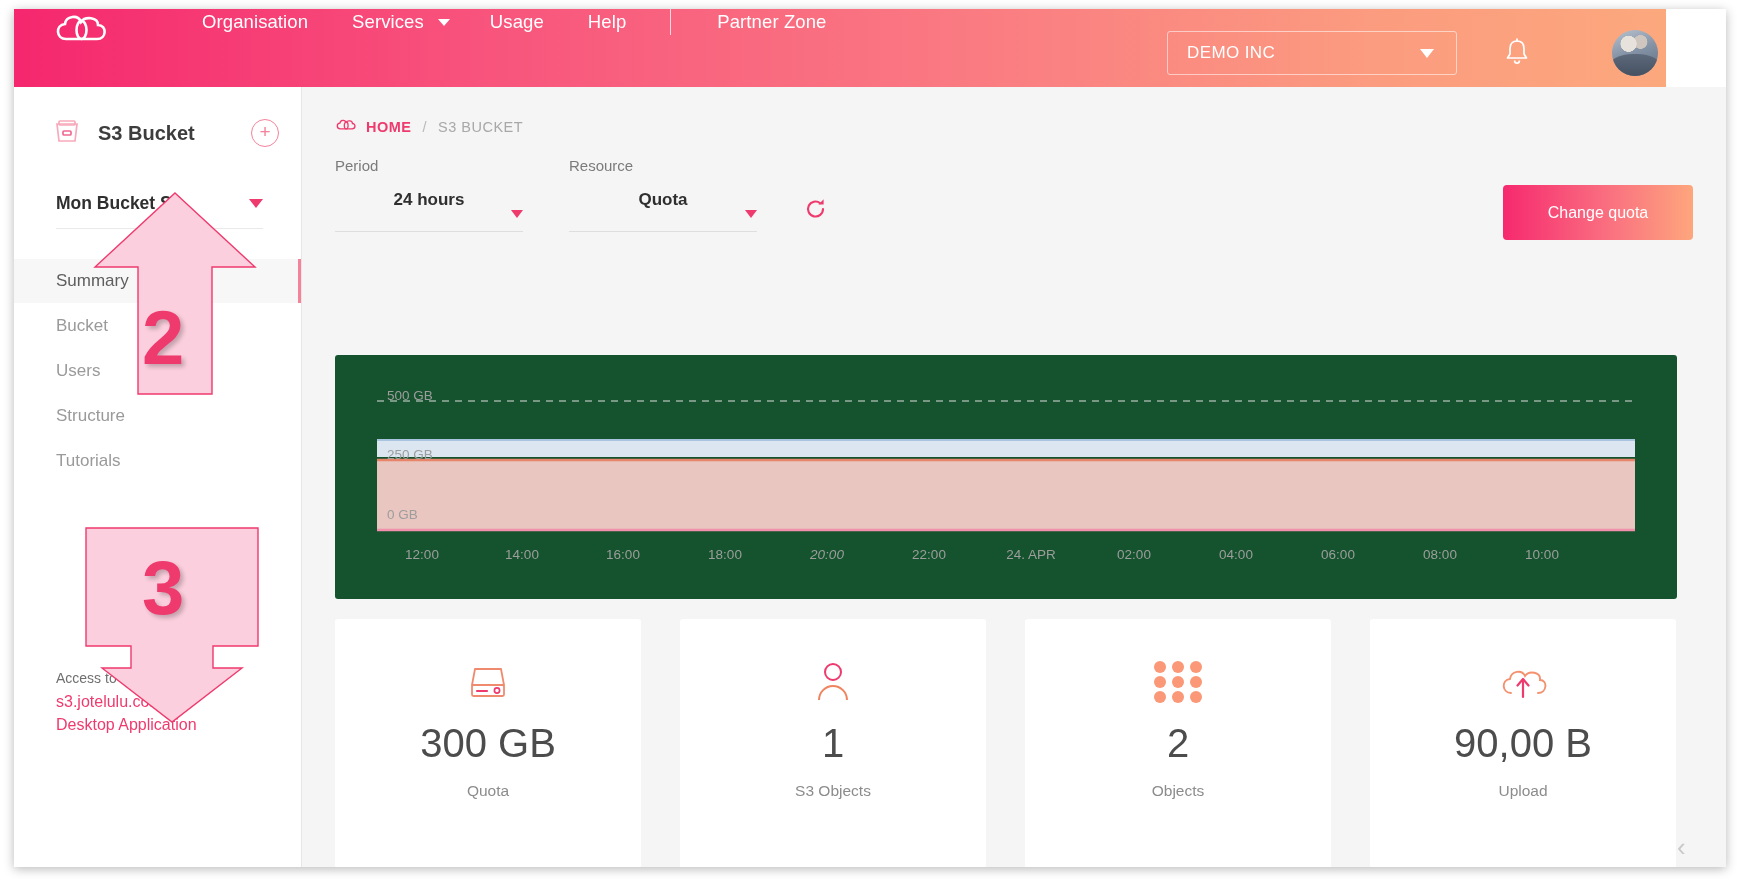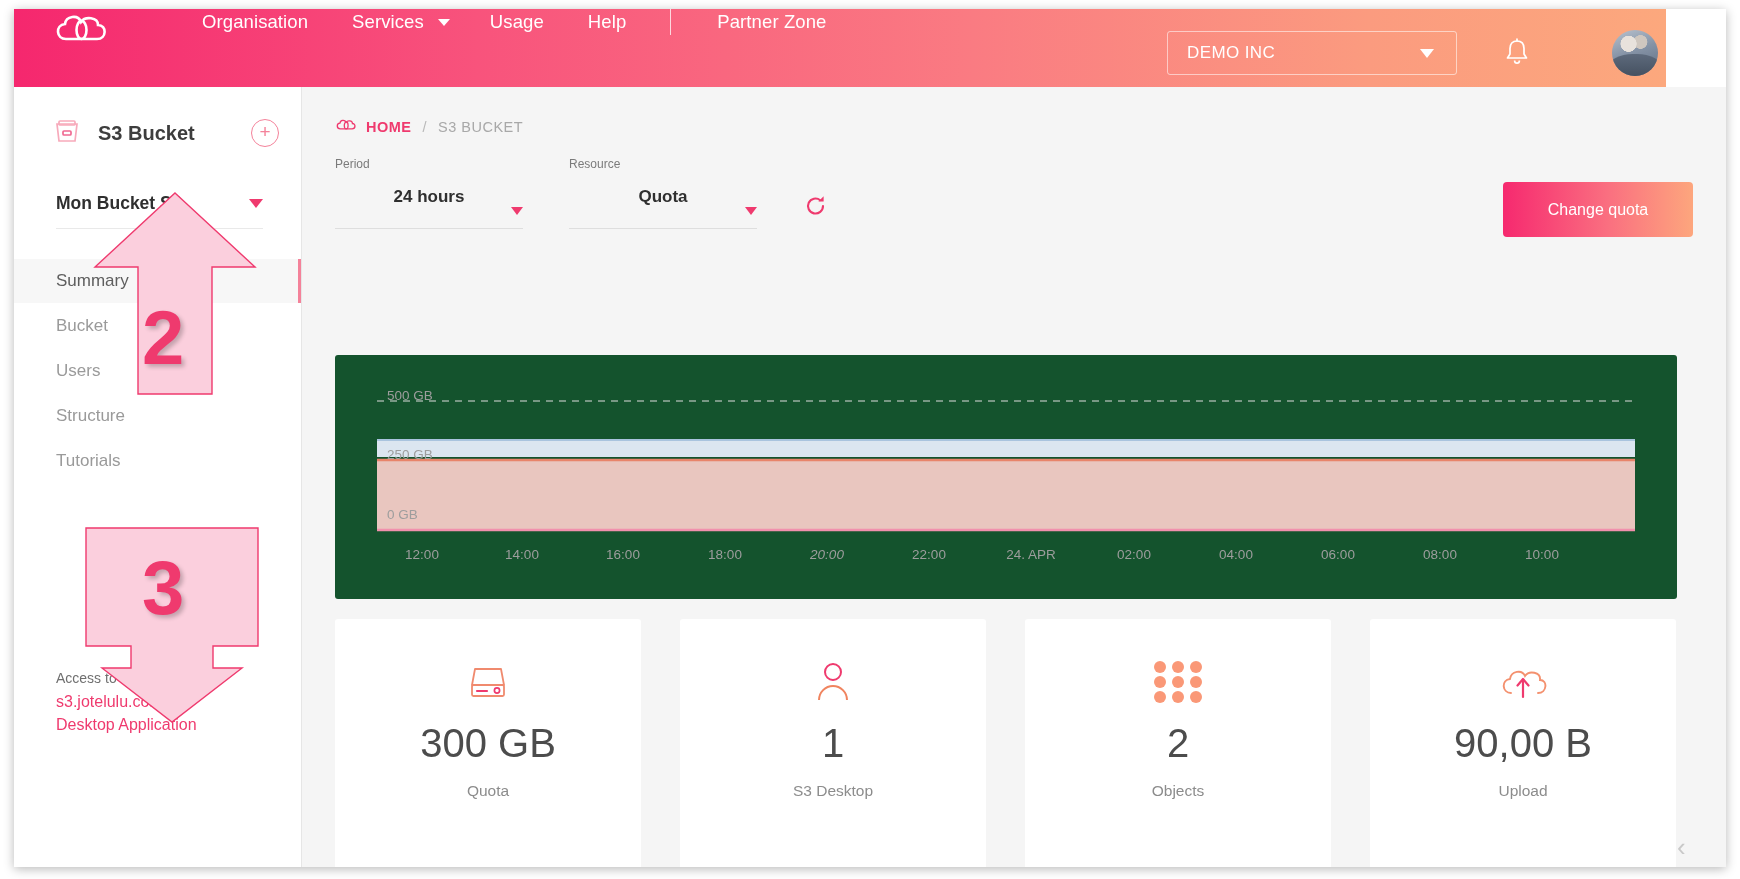--- a/index.html
+++ b/index.html
@@ -108,21 +108,21 @@
     position: absolute; left: 288px; top: 78px;
     width: 1424px; height: 780px; background: #f5f5f5;
   }
   .breadcrumb { display: flex; align-items: center; margin: 31px 0 0 33px; font-size: 14.5px; letter-spacing: .5px; }
   .breadcrumb .bc-home { color: #ef3a6e; font-weight: bold; margin-left: 9px; cursor: pointer; }
   .breadcrumb .bc-sep { color: #b9b9b9; margin: 0 11px; }
   .breadcrumb .bc-cur { color: #a8a8a8; }
 
   .filters { display: flex; align-items: flex-end; margin: 22px 0 0 33px; position: relative; }
   .field { width: 188px; margin-right: 46px; }
-  .field .flabel { font-size: 12px; color: #7b7b7b; margin-bottom: 16px; }
+  .field .flabel { font-size: 15px; color: #7b7b7b; margin-bottom: 16px; }
   .field .fctl {
     display: flex; align-items: center; border-bottom: 1px solid #dedede;
     padding-bottom: 13px; cursor: pointer; flex-direction: column;
   }
   .field .fval { font-size: 17px; color: #2f2f2f; font-weight: bold; }
   .field .fcar {
     margin-left: auto; width: 0; height: 0;
     border-left: 6px solid transparent; border-right: 6px solid transparent;
     border-top: 8px solid #ef3a6e;
   }
@@ -332,21 +332,21 @@
       </div>
 
       <div class="mcard">
         <div class="micon">
           <svg width="44" height="48" viewBox="0 0 44 48">
             <circle cx="22" cy="14" r="8" fill="none" stroke="#ef3a6e" stroke-width="2"></circle>
             <path d="M8 42 A14 14 0 0 1 36 42" fill="none" stroke="#f0845f" stroke-width="2"></path>
           </svg>
         </div>
         <div class="mval">1</div>
-        <div class="mlabel">S3 Desktop</div>
+        <div class="mlabel">S3 Objects</div>
       </div>
 
       <div class="mcard">
         <div class="micon">
           <svg width="60" height="52" viewBox="0 0 60 52">
             <g fill="#fa9877">
               <circle cx="12" cy="11" r="6"></circle>
                 <circle cx="30" cy="11" r="6"></circle>
                 <circle cx="48" cy="11" r="6"></circle>
               <circle cx="12" cy="26" r="6"></circle>

